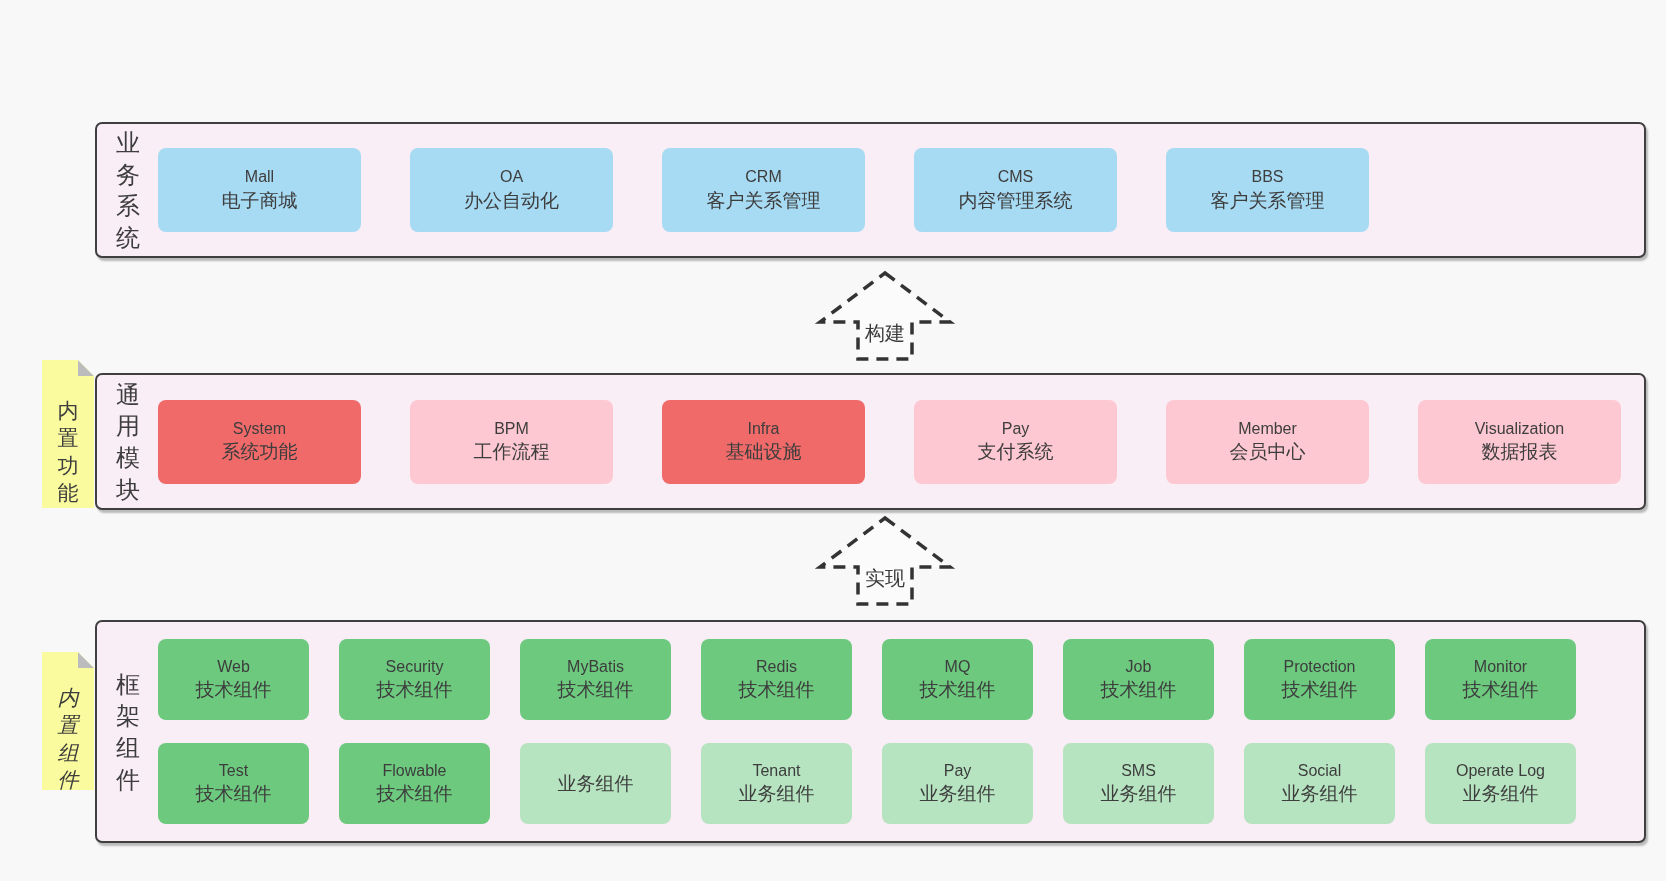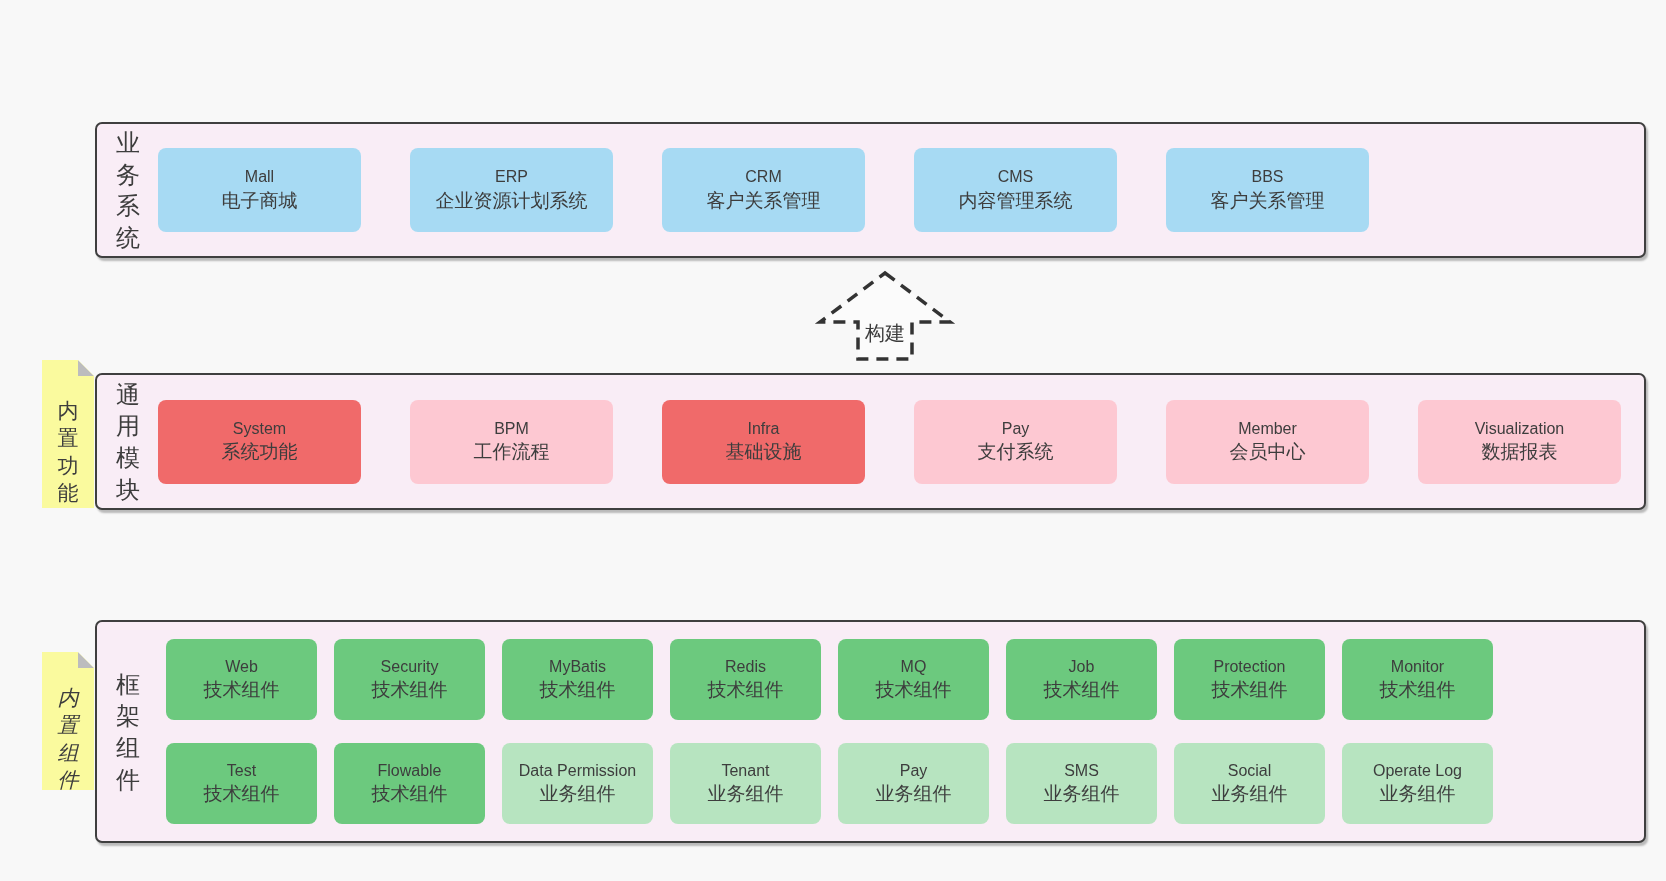--- a/index.html
+++ b/index.html
@@ -18,21 +18,21 @@
   #panel-1{left:95px;top:373px;width:1551px;height:137px;}
   #panel-2{left:95px;top:620px;width:1551px;height:223px;}
 
   .vlabel{position:absolute;left:16px;top:50%;transform:translateY(-50%);
           width:1.25em;font-size:24px;line-height:1.32;text-align:center;
           word-break:break-all;white-space:normal;}
 
   .rows{position:absolute;left:61px;top:0;bottom:0;display:flex;flex-direction:column;
         justify-content:center;gap:23px;}
   .row{display:flex;gap:49px;}
-  #panel-2 .row{gap:17px;margin-left:8px;}
+  #panel-2 .row{gap:30px;}
 
   .box{border-radius:8px;display:flex;flex-direction:column;justify-content:center;
        align-items:center;text-align:center;line-height:1.35;padding:2px 6px;}
   #panel-0 .box,#panel-1 .box{width:203px;height:84px;}
   #panel-2 .box{width:151px;height:81px;}
   .box .en{font-size:16px;}
   .box .zh{font-size:19px;text-align:center;}
   .box.blue{background:var(--node-blue);}
   .box.red{background:var(--node-red);}
   .box.pink{background:var(--node-pink);}
@@ -62,22 +62,22 @@
 
   <section class="panel" id="panel-0">
     <div class="vlabel">业务系统</div>
     <div class="rows">
         <div class="row">
           <div class="box blue">
             <div class="en">Mall</div>
             <div class="zh">电子商城</div>
           </div>
           <div class="box blue">
-            <div class="en">ERP</div>
-            <div class="zh">企业资源计划系统</div>
+            <div class="en">OA</div>
+            <div class="zh">办公自动化</div>
           </div>
           <div class="box blue">
             <div class="en">CRM</div>
             <div class="zh">客户关系管理</div>
           </div>
           <div class="box blue">
             <div class="en">CMS</div>
             <div class="zh">内容管理系统</div>
           </div>
           <div class="box blue">
@@ -125,20 +125,26 @@
             <div class="zh">会员中心</div>
           </div>
           <div class="box pink">
             <div class="en">Visualization</div>
             <div class="zh">数据报表</div>
           </div>
         </div>
       </div>
   </section>
 
+  <div class="arrow" id="arrow-1">
+    <svg viewBox="0 0 140 92">
+      <polygon points="70,3 135,52 97,52 97,89 43,89 43,52 5,52" fill="#fbfbfb" stroke="#333333" stroke-width="3.5" stroke-dasharray="12 8"></polygon>
+      <text x="70" y="70" text-anchor="middle">实现</text>
+    </svg>
+  </div>
 
   <div class="sticky" id="sticky-1">
     <div class="fold"></div>
     <div class="vtext">内置组件</div>
   </div>
 
   <section class="panel" id="panel-2">
     <div class="vlabel">框架组件</div>
     <div class="rows">
         <div class="row">
@@ -178,21 +184,20 @@
         <div class="row">
           <div class="box green">
             <div class="en">Test</div>
             <div class="zh">技术组件</div>
           </div>
           <div class="box green">
             <div class="en">Flowable</div>
             <div class="zh">技术组件</div>
           </div>
           <div class="box lightgreen">
-            <div class="en">Data Permission</div>
             <div class="zh">业务组件</div>
           </div>
           <div class="box lightgreen">
             <div class="en">Tenant</div>
             <div class="zh">业务组件</div>
           </div>
           <div class="box lightgreen">
             <div class="en">Pay</div>
             <div class="zh">业务组件</div>
           </div>

